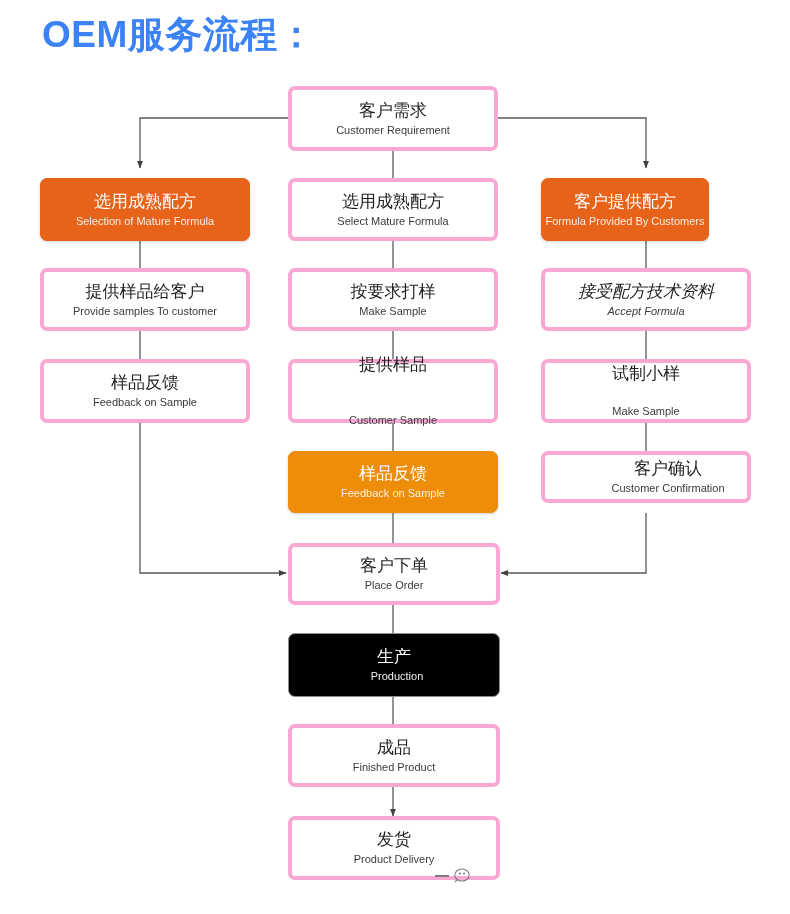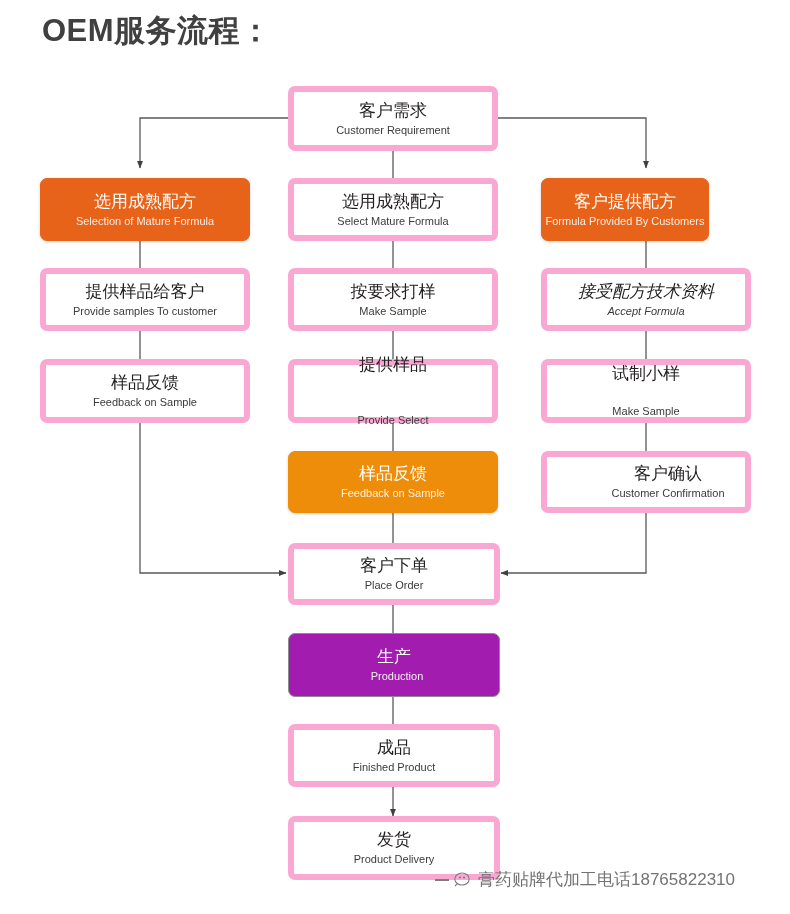--- a/index.html
+++ b/index.html
@@ -7,41 +7,41 @@
     width:790px;height:914px;
     background:#ffffff;
     font-family:"Liberation Sans","DejaVu Sans",sans-serif;
     position:relative;
     overflow:hidden;
   }
   #canvas{position:absolute;left:0;top:0;width:790px;height:914px;}
 
   .title{
     position:absolute;left:42px;top:10px;
-    font-size:31px;font-weight:bold;color:#404040;
+    font-size:37px;font-weight:bold;color:#3b82f6;
     letter-spacing:0.5px;white-space:nowrap;
   }
 
   svg.wires{position:absolute;left:0;top:0;width:790px;height:914px;pointer-events:none;}
 
   .node{
     position:absolute;
     box-sizing:border-box;
     border-radius:7px;
     display:flex;flex-direction:column;
     align-items:center;justify-content:center;
     text-align:center;
     z-index:2;
   }
   .node .cn{font-size:17px;line-height:21px;white-space:nowrap;}
   .node .en{font-size:11px;line-height:15px;margin-top:2px;white-space:nowrap;}
 
   .node.plain{
     background:#ffffff;
-    border:6px solid #f9a8d4;
+    border:4px solid #f9a8d4;
     color:#231f20;
   }
   .node.plain .en{color:#3b3b3d;}
 
   .node.orange{
     background:#e8631a;
     border:1px solid #e8631a;
     color:#ffffff;
     box-shadow:0 1px 3px rgba(0,0,0,.18);
   }
@@ -49,21 +49,21 @@
 
   .node.amber{
     background:#ed8d0a;
     border:1px solid #ed8d0a;
     color:#ffffff;
     box-shadow:0 1px 3px rgba(0,0,0,.18);
   }
   .node.amber .en{color:#fdf0db;}
 
   .node.gray{
-    background:#a21caf;
+    background:#000000;
     border:1px solid #8d8d8d;
     color:#ffffff;
   }
   .node.gray .en{color:#f0f0f0;padding-left:6px;}
 
   .watermark{
     position:absolute;left:435px;top:868px;
     display:flex;align-items:center;gap:5px;
     z-index:4;
   }
@@ -150,32 +150,32 @@
     <span class="cn">接受配方技术资料</span>
     <span class="en">Accept Formula</span>
   </div>
 
   <div class="node plain" style="left:40px;top:359px;width:210px;height:64px;">
     <span class="cn">样品反馈</span>
     <span class="en">Feedback on Sample</span>
   </div>
   <div class="node plain" style="left:288px;top:359px;width:210px;height:64px;gap:36px;">
     <span class="cn">提供样品</span>
-    <span class="en">Provide Select</span>
+    <span class="en">Customer Sample</span>
   </div>
   <div class="node plain" style="left:541px;top:359px;width:210px;height:64px;gap:18px;">
     <span class="cn">试制小样</span>
     <span class="en">Make Sample</span>
   </div>
 
   <div class="node amber" style="left:288px;top:451px;width:210px;height:62px;">
     <span class="cn">样品反馈</span>
     <span class="en">Feedback on Sample</span>
   </div>
-  <div class="node plain" style="left:541px;top:451px;width:210px;height:62px;padding-left:44px;">
+  <div class="node plain" style="left:541px;top:451px;width:210px;height:52px;padding-left:44px;">
     <span class="cn">客户确认</span>
     <span class="en">Customer Confirmation</span>
   </div>
 
   <div class="node plain" style="left:288px;top:543px;width:212px;height:62px;">
     <span class="cn">客户下单</span>
     <span class="en">Place Order</span>
   </div>
 
   <div class="node gray" style="left:288px;top:633px;width:212px;height:64px;">
@@ -194,16 +194,15 @@
   </div>
 
   <div class="watermark">
     <div class="wm-dash"></div>
     <svg class="wm-icon" viewBox="0 0 19 15">
       <ellipse cx="8" cy="7" rx="7.2" ry="6" fill="none" stroke="#7d7d7d" stroke-width="1.1"></ellipse>
       <circle cx="6" cy="5.5" r="1.1" fill="#7d7d7d"></circle>
       <circle cx="10" cy="5.5" r="1.1" fill="#7d7d7d"></circle>
       <path d="M3,12 L1,14" stroke="#7d7d7d" stroke-width="1.1" fill="none"></path>
     </svg>
-    <div class="wm-text">膏药贴牌代加工电话18765822310</div>
   </div>
 
 </div>
 
 </body></html>

